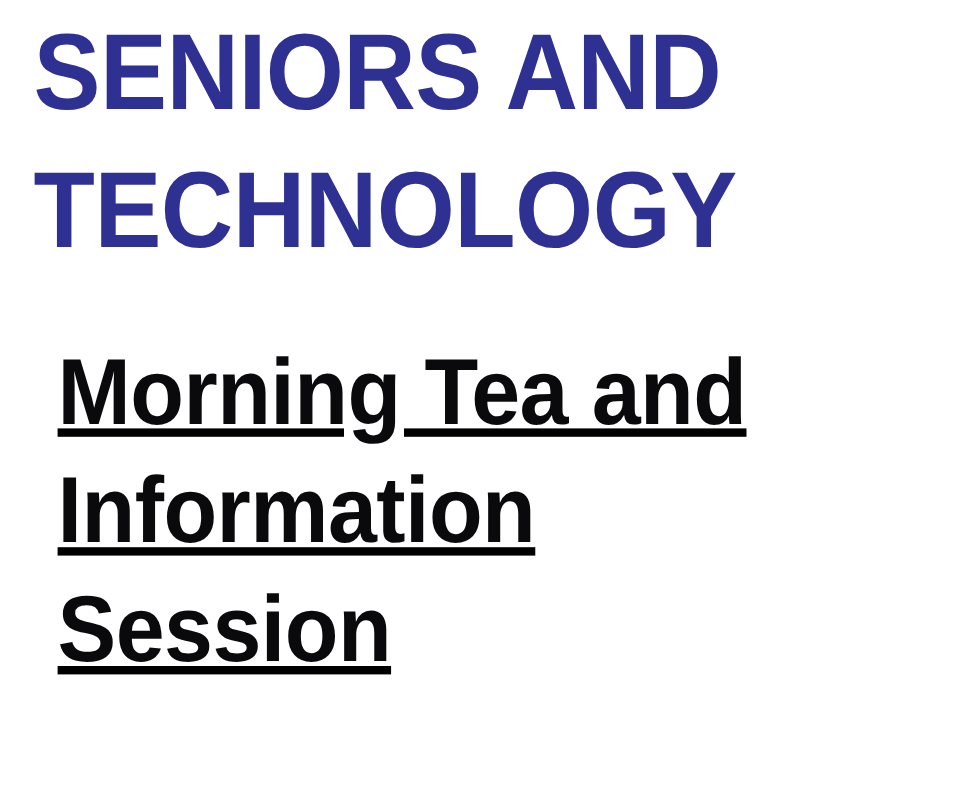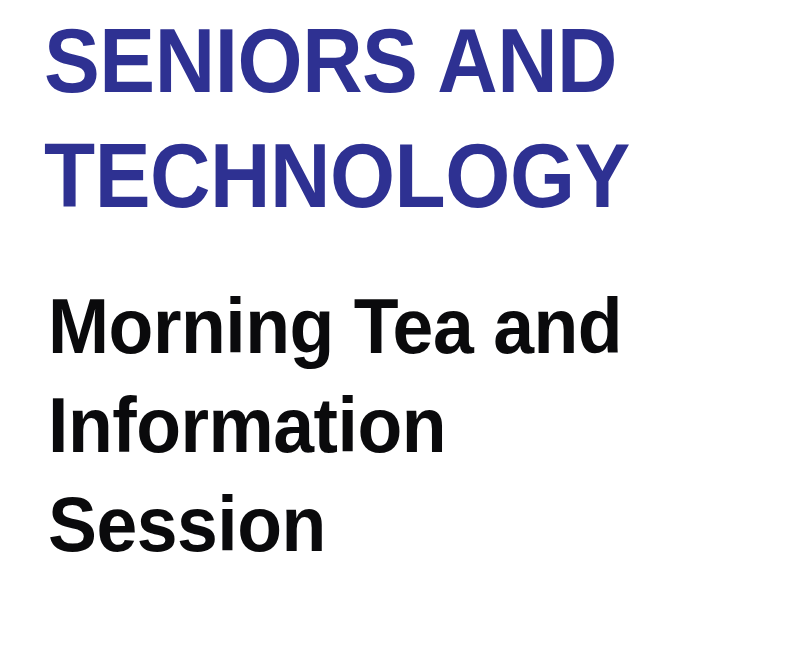--- a/index.html
+++ b/index.html
@@ -19,21 +19,21 @@
     position: relative;
     width: 798px;
     height: 654px;
     background: #ffffff;
     box-sizing: border-box;
   }
 
   
   .headline {
     position: absolute;
-    left: 44px;
+    left: 28px;
     top: 0px;
     width: 730px;
   }
 
   .headline-line {
     display: block;
     color: #2E3192;
     font-family: "Liberation Sans", "DejaVu Sans", sans-serif;
     font-weight: bold;
     font-size: 90px;
@@ -49,20 +49,21 @@
   .headline-line:first-child {
     padding-top: 4px;
   }
 
   
   .subtitle {
     position: absolute;
     left: 48px;
     top: 277px;
     width: 730px;
+    text-decoration: underline;
   }
 
   .subtitle-line {
     display: block;
     color: #0a0a0c;
     font-family: "Liberation Sans", "DejaVu Sans", sans-serif;
     font-weight: bold;
     font-size: 78px;
     line-height: 99px;
     letter-spacing: -0.5px;

